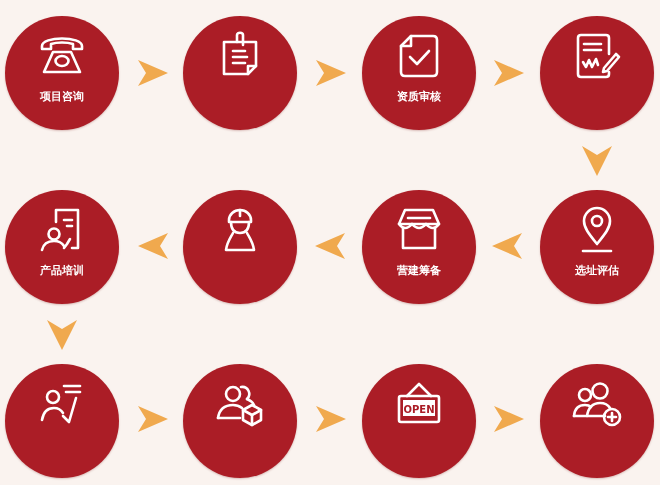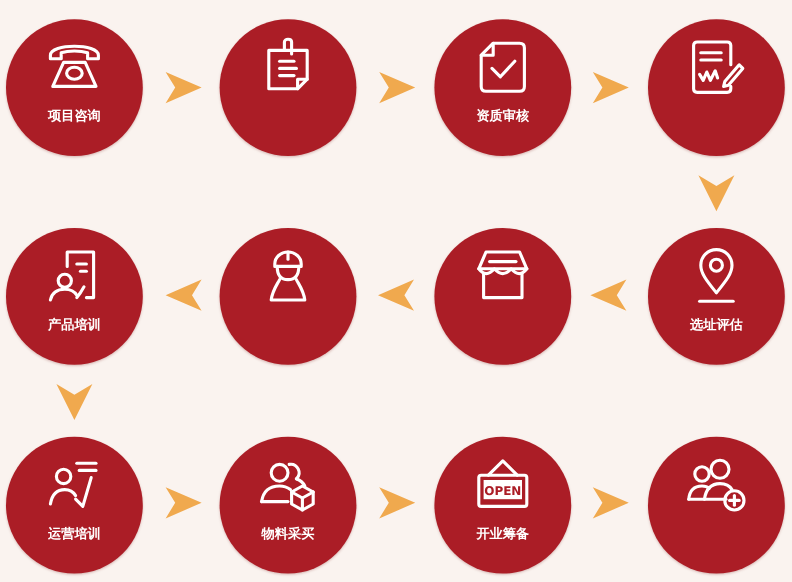--- a/index.html
+++ b/index.html
@@ -130,20 +130,21 @@
 
 <div class="step" style="left:362px;top:190px;">
   <div class="icon">
     <svg viewBox="0 0 52 52" fill="none" stroke="#fff" stroke-width="2.6" stroke-linecap="round" stroke-linejoin="round">
       <path d="M12 6 L40 6 L46 20 L6 20 Z"></path>
       <line x1="15" y1="14" x2="37" y2="14"></line>
       <path d="M6 20 Q12 28 19 20 Q26 28 33 20 Q40 28 46 20"></path>
       <path d="M10 24 L10 44 L42 44 L42 24"></path>
     </svg>
   </div>
+  <div class="label">营建筹备</div>
 </div>
 
 <div class="arrow" style="left:313px;top:228px;">
   <svg viewBox="0 0 36 36">
       <path d="M32 5 L2 18 L32 31 L24 18 Z" fill="#f0a94e"></path>
     </svg>
 </div>
 
 <div class="step" style="left:183px;top:190px;">
   <div class="icon">
@@ -185,21 +186,20 @@
 <div class="step" style="left:5px;top:364px;">
   <div class="icon">
     <svg viewBox="0 0 52 52" fill="none" stroke="#fff" stroke-width="2.6" stroke-linecap="round" stroke-linejoin="round">
       <line x1="28" y1="8" x2="44" y2="8"></line>
       <line x1="30" y1="14" x2="44" y2="14"></line>
       <circle cx="17" cy="19" r="6"></circle>
       <path d="M6 42 Q8 30 18 30 Q24 30 27 35"></path>
       <path d="M27 38 L33 44 L40 20"></path>
     </svg>
   </div>
-  <div class="label">运营培训</div>
 </div>
 
 <div class="arrow" style="left:134px;top:401px;">
   <svg viewBox="0 0 36 36">
       <path d="M4 5 L34 18 L4 31 L12 18 Z" fill="#f0a94e"></path>
     </svg>
 </div>
 
 <div class="step" style="left:183px;top:364px;">
   <div class="icon">
@@ -207,39 +207,37 @@
       <circle cx="19" cy="16" r="7"></circle>
       <path d="M4 40 Q6 27 19 27 Q24 27 28 30"></path>
       <line x1="4" y1="40" x2="26" y2="40"></line>
       <path d="M27 9 A7 7 0 0 1 33 21"></path>
       <path d="M33 21 Q38 23 40 27"></path>
       <path d="M38 27 L47 32 L47 42 L38 47 L29 42 L29 32 Z"></path>
       <path d="M29 32 L38 37 L47 32"></path>
       <line x1="38" y1="37" x2="38" y2="47"></line>
     </svg>
   </div>
-  <div class="label">物料采买</div>
 </div>
 
 <div class="arrow" style="left:312px;top:401px;">
   <svg viewBox="0 0 36 36">
       <path d="M4 5 L34 18 L4 31 L12 18 Z" fill="#f0a94e"></path>
     </svg>
 </div>
 
 <div class="step" style="left:362px;top:364px;">
   <div class="icon">
     <svg viewBox="0 0 52 52" fill="none" stroke="#fff" stroke-width="2.6" stroke-linecap="round" stroke-linejoin="round">
       <path d="M14 18 L26 6 L38 18"></path>
       <rect x="6" y="18" width="40" height="26" rx="2"></rect>
       <rect x="10" y="22" width="32" height="16" fill="#fff" stroke="none"></rect>
       <text x="26" y="34.5" text-anchor="middle" fill="#ab1d26" stroke="none" font-family="DejaVu Sans, sans-serif" font-weight="bold" font-size="10">OPEN</text>
     </svg>
   </div>
-  <div class="label">开业筹备</div>
 </div>
 
 <div class="arrow" style="left:490px;top:401px;">
   <svg viewBox="0 0 36 36">
       <path d="M4 5 L34 18 L4 31 L12 18 Z" fill="#f0a94e"></path>
     </svg>
 </div>
 
 <div class="step" style="left:540px;top:364px;">
   <div class="icon">

